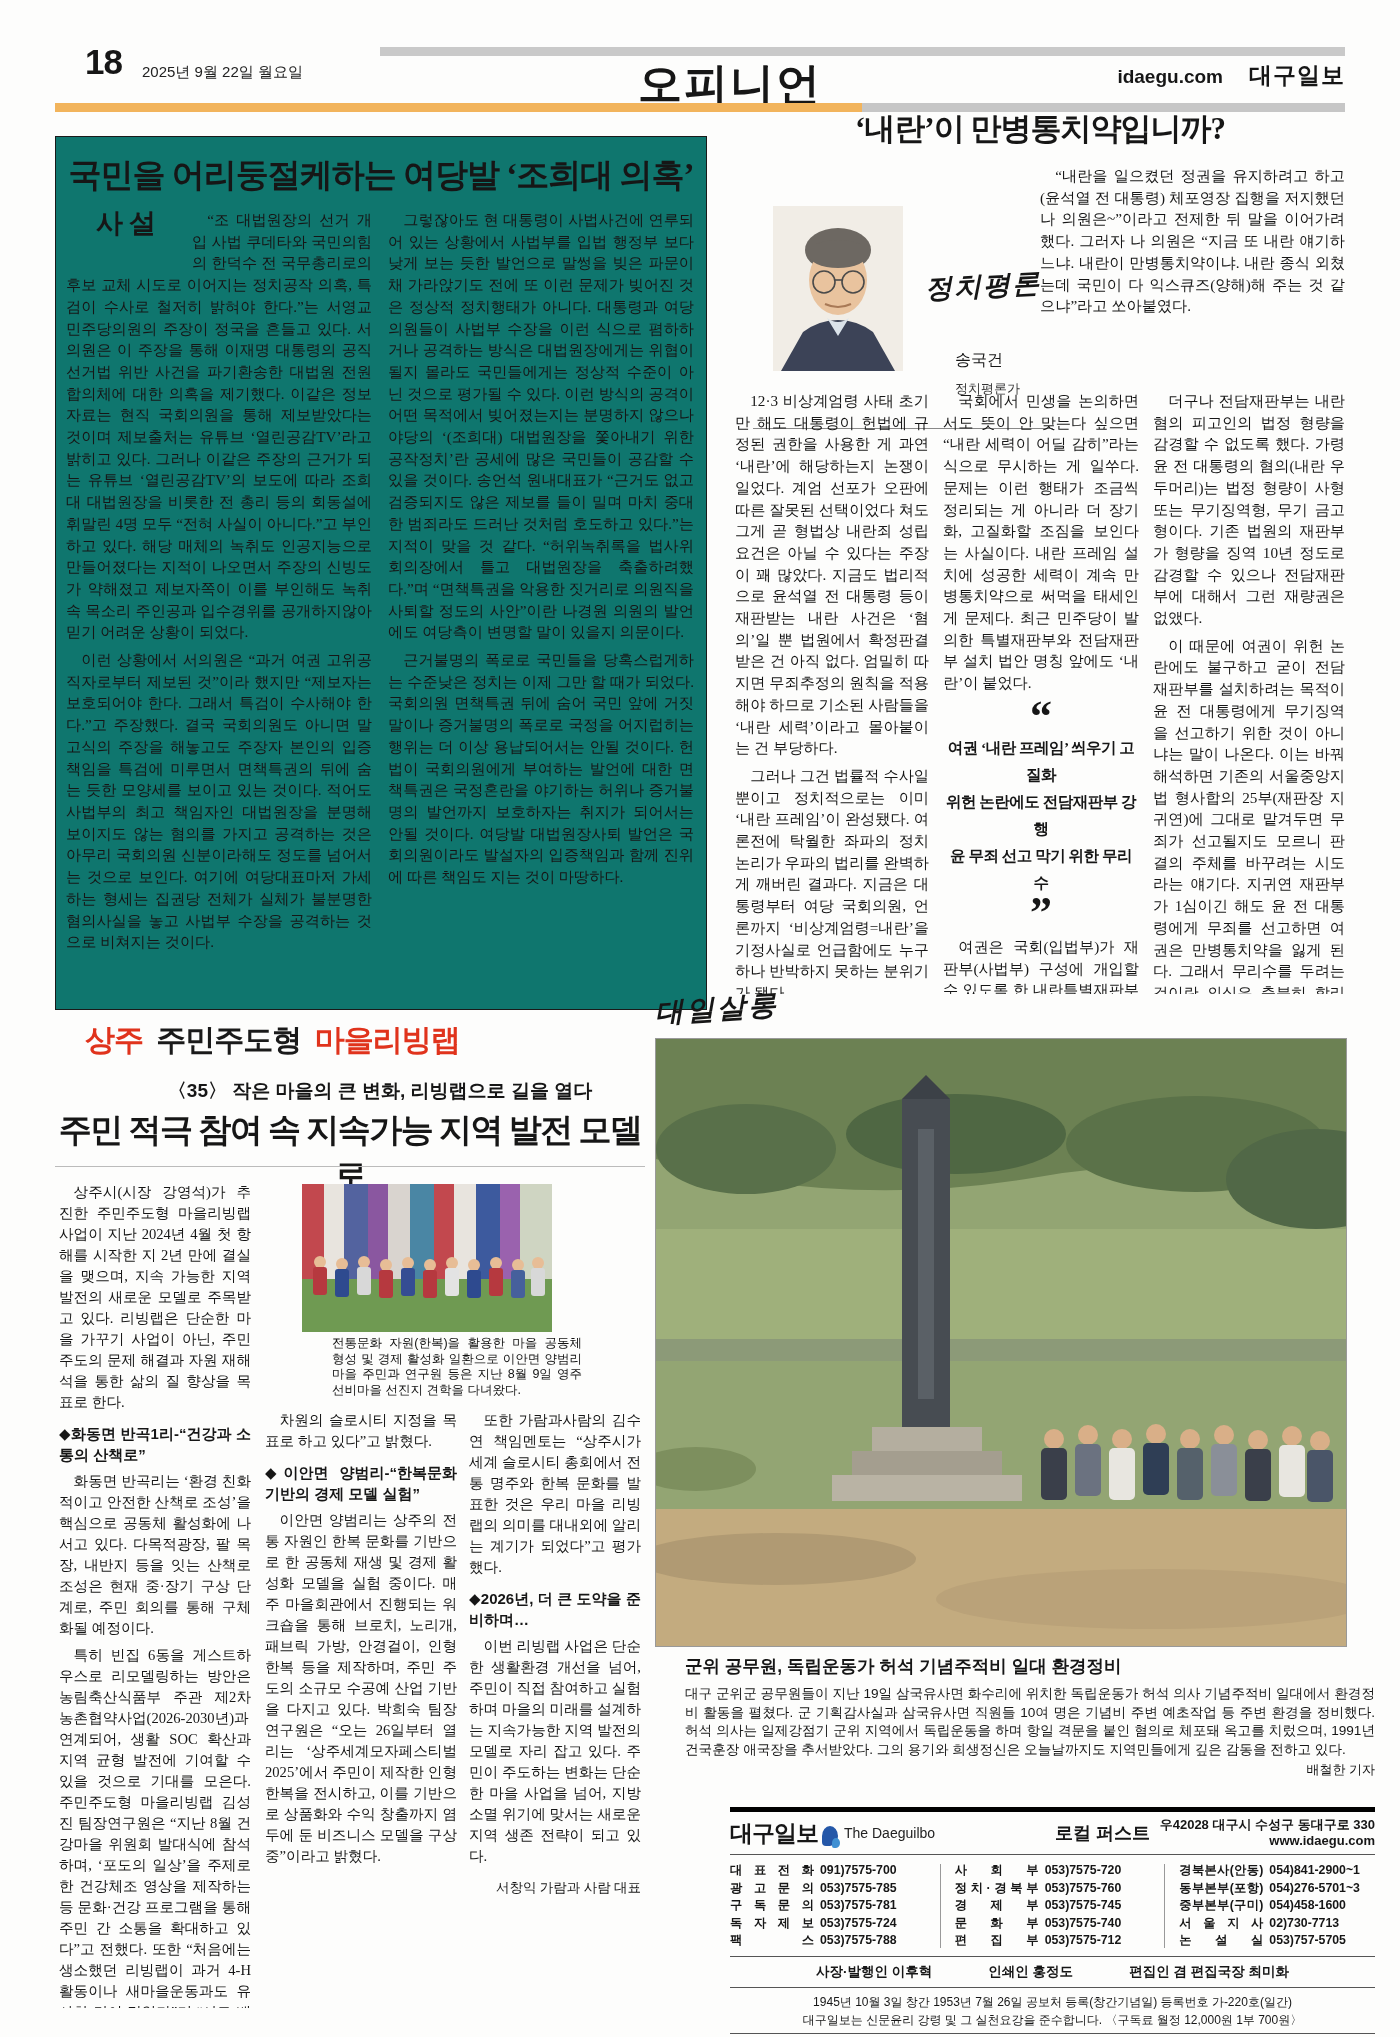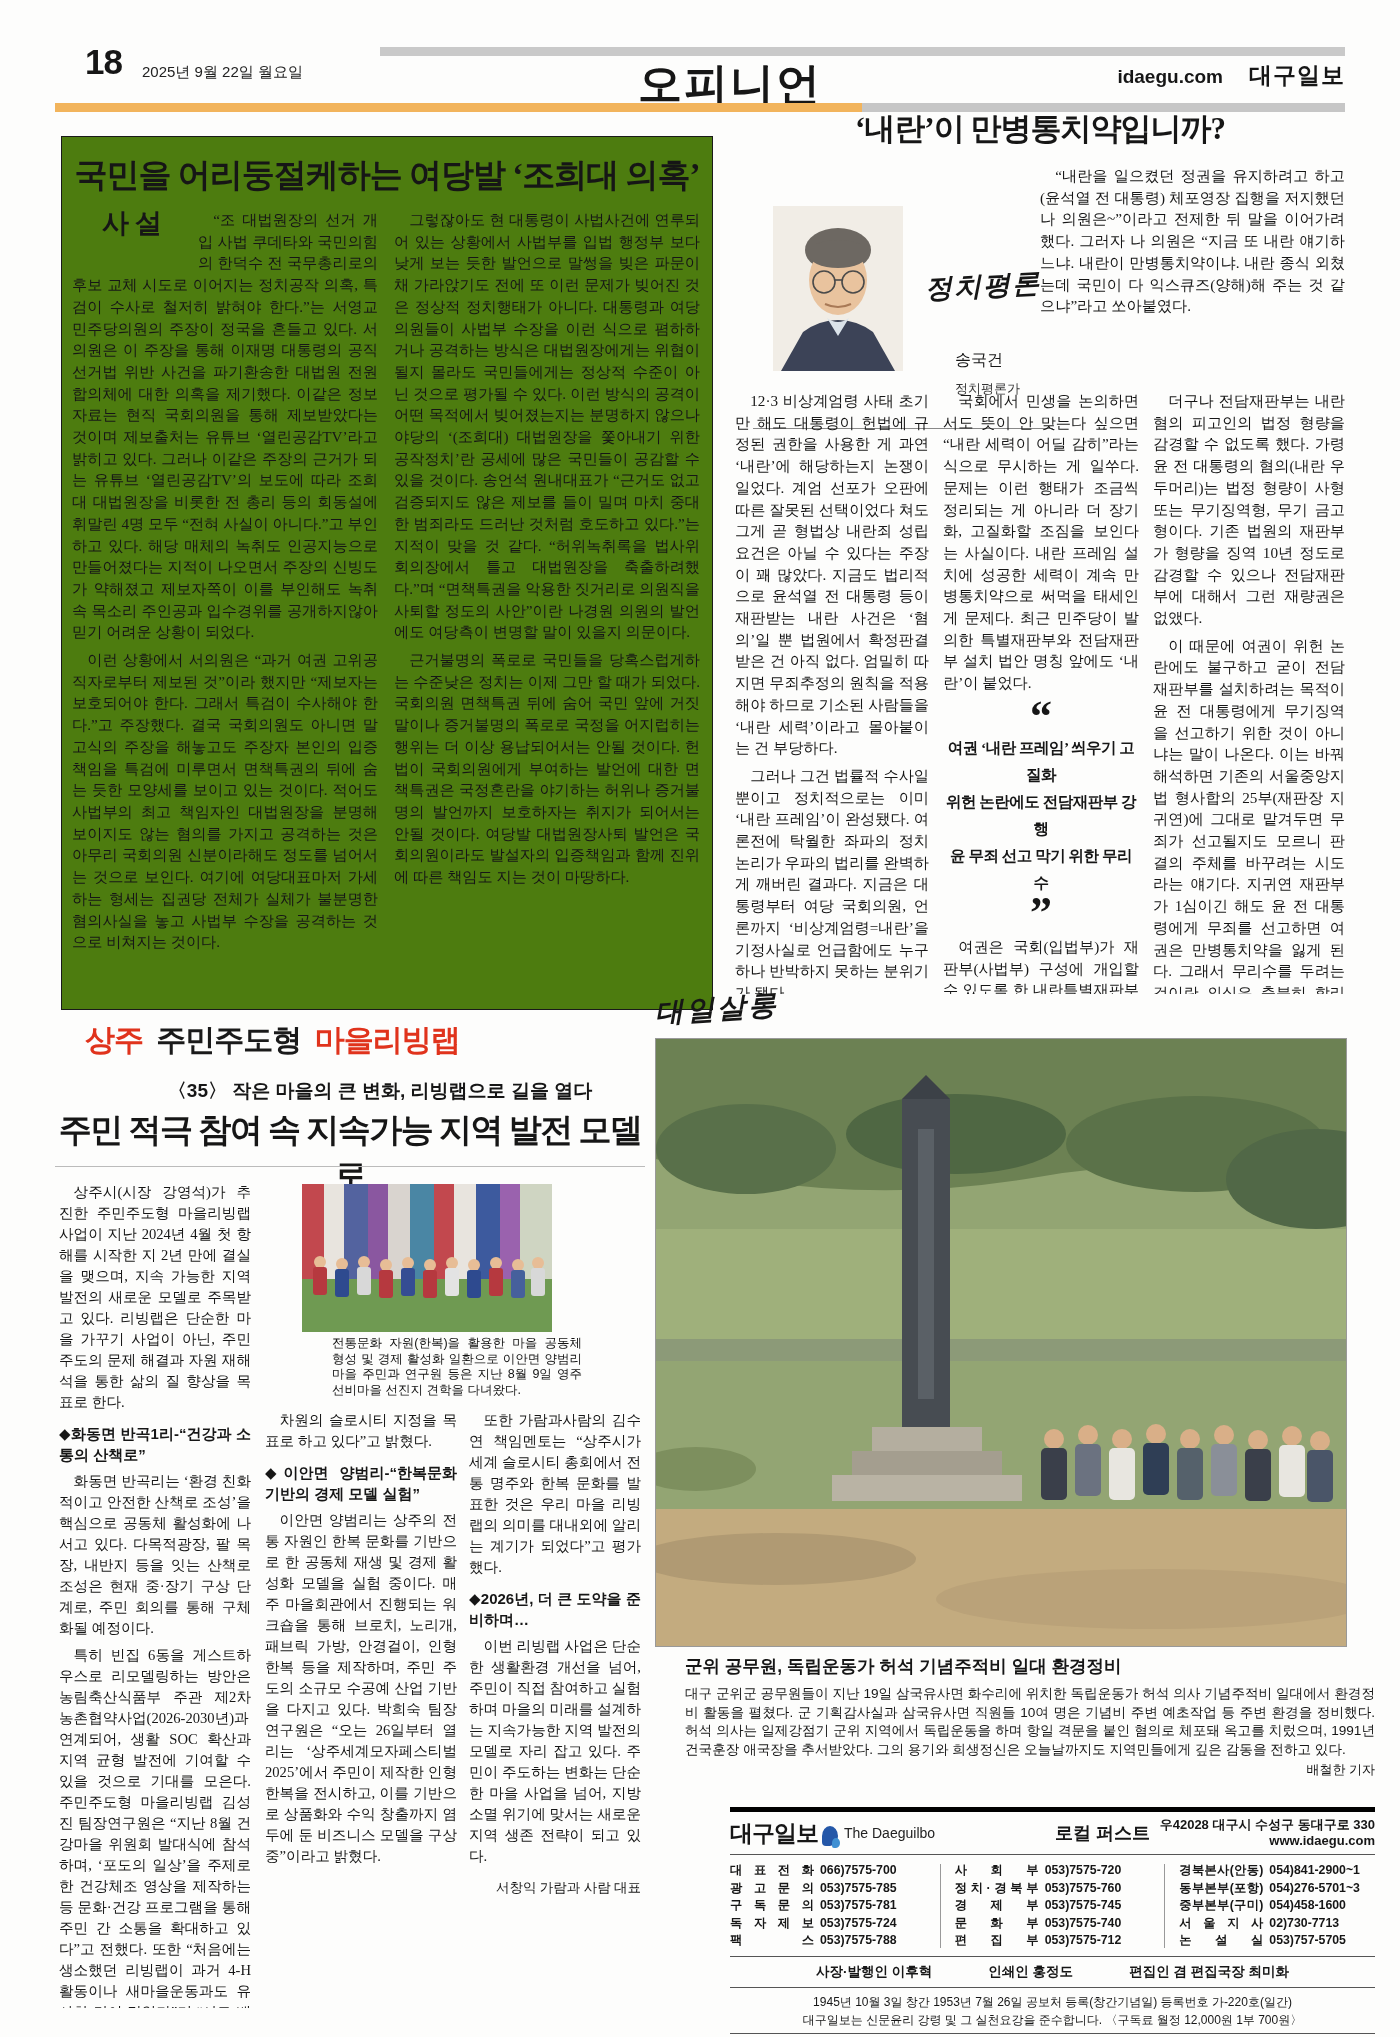--- a/index.html
+++ b/index.html
@@ -13,21 +13,21 @@
   #page-num{left:55px;top:42px;font-size:35px;font-weight:bold;letter-spacing:-1px;}
   #page-date{left:112px;top:63px;font-size:15px;color:#222;}
   #top-rule{left:380px;top:47px;width:965px;height:9px;background:#c9c9c9;}
   #section-title{left:0;top:55px;width:1400px;text-align:center;font-size:44px;font-weight:bold;letter-spacing:2px;}
   #masthead{right:55px;top:60px;font-weight:bold;}
   #masthead .site{font-size:19px;letter-spacing:0;}
   #masthead .paper{font-size:23px;margin-left:26px;letter-spacing:1px;}
   #accent-bar{left:55px;top:103px;width:807px;height:9px;background:#f2b45c;}
   #accent-bar-gray{left:862px;top:103px;width:483px;height:9px;background:#c6c6c6;}
   
-  #editorial{left:61px;top:136px;width:650px;height:872px;border:1.5px solid #1a1a1a;background:#4d7c0f;}
+  #editorial{left:55px;top:136px;width:650px;height:872px;border:1.5px solid #1a1a1a;background:#0f766e;}
   #editorial h1{margin:16px 10px 0 10px;text-align:center;font-size:33px;letter-spacing:-1px;font-weight:bold;}
   .ed-col{position:absolute;top:72px;height:788px;overflow:hidden;font-size:15.2px;line-height:21.7px;}
   #ed-col1{left:10px;width:306px;}
   #ed-col2{left:332px;width:306px;}
   #seosel{float:left;width:96px;height:58px;font-size:27px;font-weight:bold;letter-spacing:6px;padding-top:4px;}
   
   #opinion{left:735px;top:108px;width:610px;height:888px;}
   #opinion h1{margin:0;text-align:center;font-size:31px;font-weight:bold;letter-spacing:-1px;}
   #op-photo-block{position:absolute;left:18px;top:60px;width:300px;height:262px;}
   #author-photo{position:absolute;left:20px;top:38px;width:130px;height:165px;}
@@ -351,21 +351,21 @@
   </div>
   <div id="phone-directory">
       <div class="dir-group">
         <div class="dir-row">
           <span class="dir-label">
             <span>대</span>
             <span>표</span>
             <span>전</span>
             <span>화</span>
           </span>
-          <span class="dir-value">066)7575-700</span>
+          <span class="dir-value">091)7575-700</span>
         </div>
         <div class="dir-row">
           <span class="dir-label">
             <span>광</span>
             <span>고</span>
             <span>문</span>
             <span>의</span>
           </span>
           <span class="dir-value">053)7575-785</span>
         </div>

